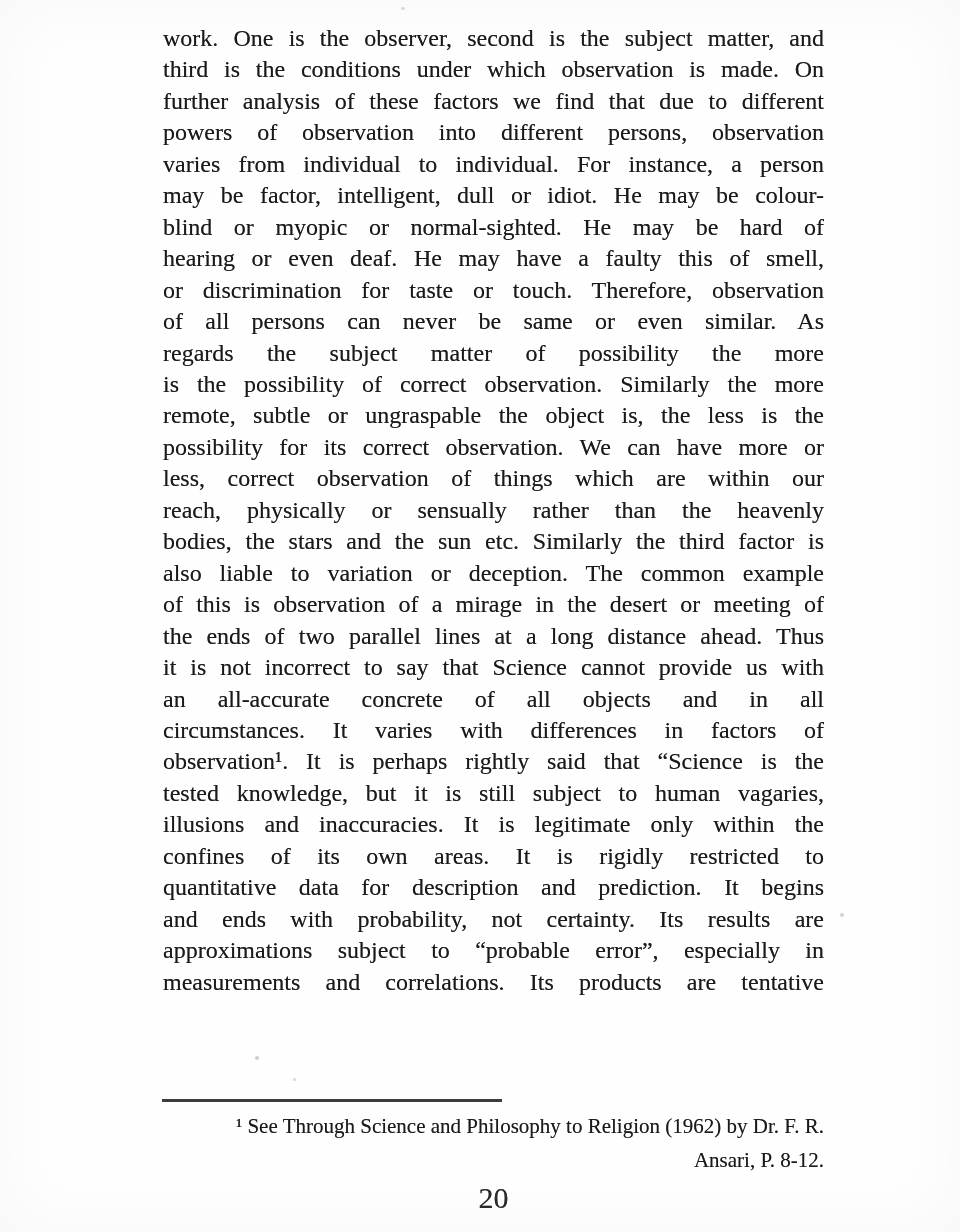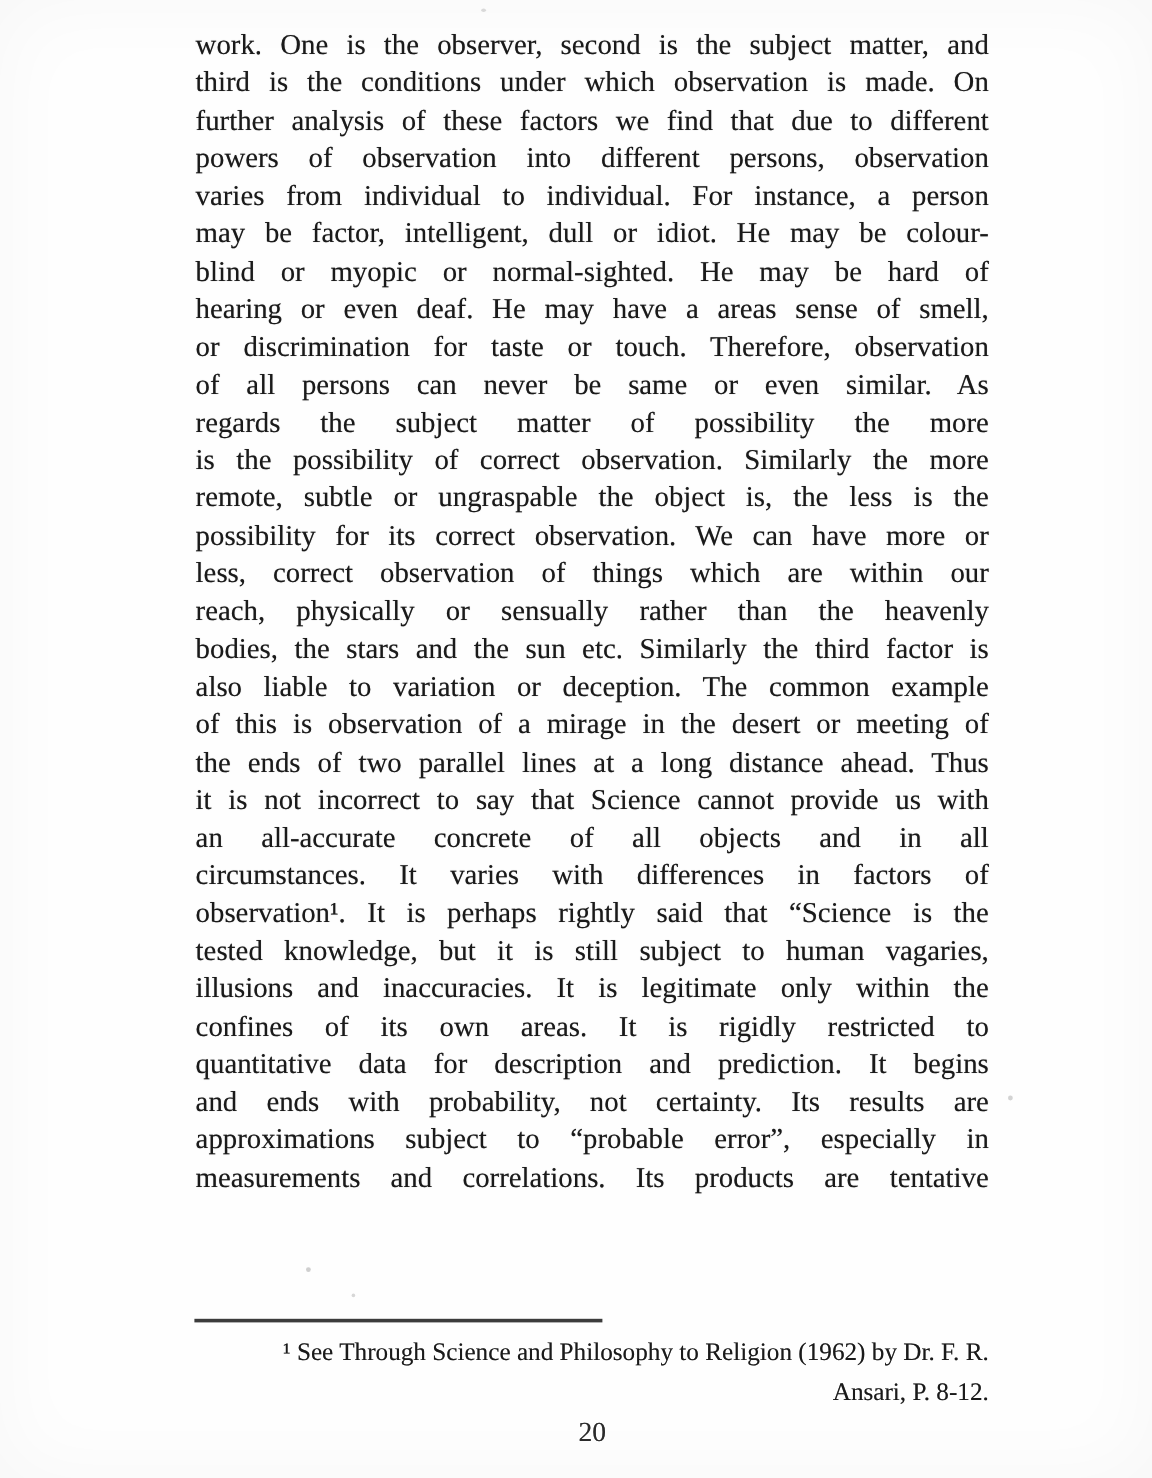--- a/index.html
+++ b/index.html
@@ -50,21 +50,21 @@
     line-height: 33.5px;
     text-align: right;
     text-shadow: 0 0 0.5px rgba(15,15,15,0.5);
   }
   .page-number {
     position: absolute;
     left: 163px;
     top: 1181px;
     width: 661px;
     text-align: center;
-    font-size: 23px;
+    font-size: 30px;
     color: #2a2a2a;
     text-shadow: 0 0 0.5px rgba(15,15,15,0.5);
   }
   .speck {
     position: absolute;
     background: #a8a8a8;
     border-radius: 50%;
   }
   .speck-1 { left: 255px; top: 1056px; width: 4px; height: 4px; opacity: 0.55; }
   .speck-2 { left: 293px; top: 1078px; width: 3px; height: 3px; opacity: 0.45; }
@@ -77,21 +77,21 @@
 <div class="page">
 
   <div class="body-text">
       <div class="body-line">work. One is the observer, second is the subject matter, and</div>
       <div class="body-line">third is the conditions under which observation is made. On</div>
       <div class="body-line">further analysis of these factors we find that due to different</div>
       <div class="body-line">powers of observation into different persons, observation</div>
       <div class="body-line">varies from individual to individual. For instance, a person</div>
       <div class="body-line">may be factor, intelligent, dull or idiot. He may be colour-</div>
       <div class="body-line">blind or myopic or normal-sighted. He may be hard of</div>
-      <div class="body-line">hearing or even deaf. He may have a areas sense of smell,</div>
+      <div class="body-line">hearing or even deaf. He may have a faulty this of smell,</div>
       <div class="body-line">or discrimination for taste or touch. Therefore, observation</div>
       <div class="body-line">of all persons can never be same or even similar. As</div>
       <div class="body-line">regards the subject matter of possibility the more</div>
       <div class="body-line">is the possibility of correct observation. Similarly the more</div>
       <div class="body-line">remote, subtle or ungraspable the object is, the less is the</div>
       <div class="body-line">possibility for its correct observation. We can have more or</div>
       <div class="body-line">less, correct observation of things which are within our</div>
       <div class="body-line">reach, physically or sensually rather than the heavenly</div>
       <div class="body-line">bodies, the stars and the sun etc. Similarly the third factor is</div>
       <div class="body-line">also liable to variation or deception. The common example</div>

